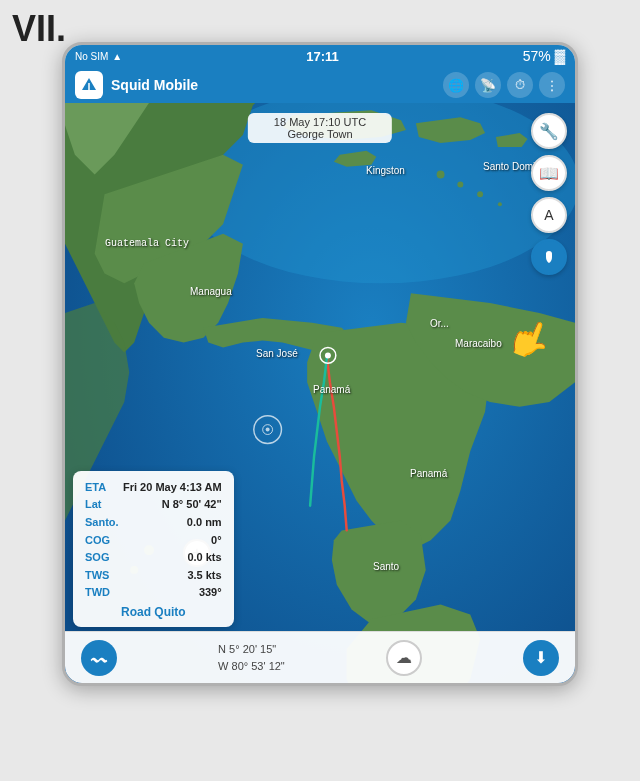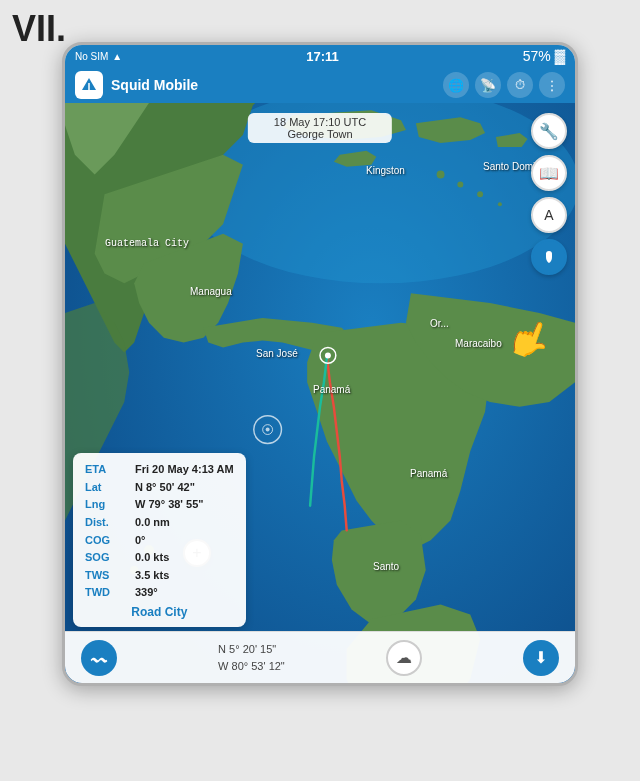--- a/index.html
+++ b/index.html
@@ -171,22 +171,23 @@
       background: rgba(255,255,255,0.95);
       border-radius: 8px;
       padding: 8px 12px;
       font-size: 11px;
       min-width: 160px;
       z-index: 50;
       box-shadow: 0 2px 8px rgba(0,0,0,0.2);
     }
     .info-row {
       display: flex;
-      gap: 18px;
+      gap: 6px;
       line-height: 1.6;
+      justify-content: space-between;
     }
     .info-label {
       color: #1a7fc1;
       font-weight: 600;
       width: 32px;
       flex-shrink: 0;
     }
     .info-value {
       color: #222;
       font-weight: bold;
@@ -407,44 +408,40 @@
     <div class="info-panel">
       <div class="info-row">
         <span class="info-label">ETA</span>
         <span class="info-value">Fri 20 May 4:13 AM</span>
       </div>
       <div class="info-row">
         <span class="info-label">Lat</span>
         <span class="info-value">N 8° 50' 42"</span>
       </div>
       <div class="info-row">
-        <span class="info-label">Lng</span>
-        <span class="info-value">W 79° 38' 55"</span>
-      </div>
-      <div class="info-row">
-        <span class="info-label">Dist.</span>
+        <span class="info-label">Santo.</span>
         <span class="info-value">0.0 nm</span>
       </div>
       <div class="info-row">
         <span class="info-label">COG</span>
         <span class="info-value">0°</span>
       </div>
       <div class="info-row">
         <span class="info-label">SOG</span>
         <span class="info-value">0.0 kts</span>
       </div>
       <div class="info-row">
         <span class="info-label">TWS</span>
         <span class="info-value">3.5 kts</span>
       </div>
       <div class="info-row">
         <span class="info-label">TWD</span>
         <span class="info-value">339°</span>
       </div>
-      <div class="road-book-link">Road City</div>
+      <div class="road-book-link">Road Quito</div>
     </div>
 
     <div class="bottom-bar">
       <div class="bottom-icon">〰</div>
       <div class="bottom-coords">
         <div>N 5° 20' 15"</div>
         <div>W 80° 53' 12"</div>
       </div>
       <div class="bottom-icon white-bg">☁</div>
       <div class="bottom-icon">⬇</div>

